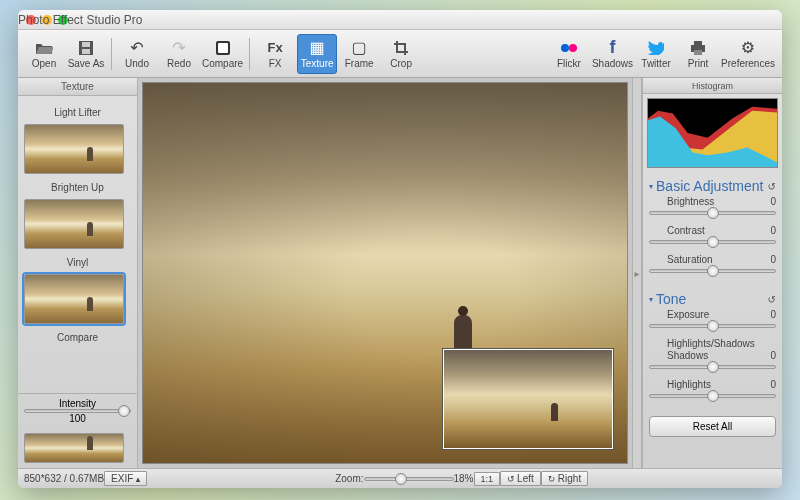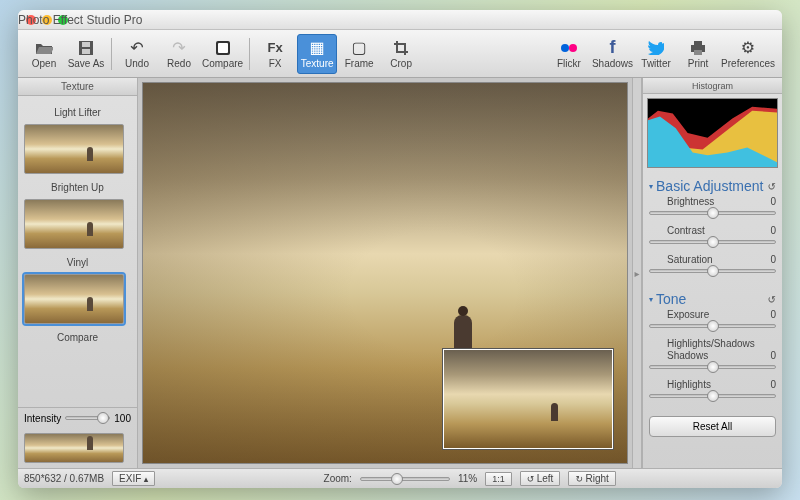--- a/index.html
+++ b/index.html
@@ -20,30 +20,30 @@
 .tspace { flex:1; }
 .body { flex:1; display:flex; background:#d8d8d8; min-height:0; }
 .sidebar { width:120px; background:linear-gradient(#e0e0e0,#d0d0d0); border-right:1px solid #b0b0b0; display:flex; flex-direction:column; }
 .shdr { height:18px; background:linear-gradient(#e8e8e8,#d0d0d0); border-bottom:1px solid #b0b0b0; text-align:center; line-height:18px; font-size:10px; color:#555; }
 .thumbs { flex:1; overflow:hidden; padding:3px; }
 .thumb { margin:2px 3px 6px; text-align:center; }
 .thumb-img { width:100px; height:50px; border:1px solid #999; border-radius:2px; background:linear-gradient(180deg,#8a7a5a 0%,#d8c090 40%,#f0e8c8 50%,#b89858 70%,#8a6a3a 100%); position:relative; overflow:hidden; }
 .thumb-img::after { content:""; position:absolute; right:30px; bottom:12px; width:6px; height:14px; background:#5a4a3a; border-radius:3px 3px 0 0; }
 .thumb.sel .thumb-img { outline:2px solid #4a90d9; }
 .thumb-lab { font-size:10px; color:#444; margin-top:8px; }
-.intensity-row { padding:4px 6px; display:flex; align-items:center; border-top:1px solid #b0b0b0; }
+.intensity-row { padding:4px 6px; display:flex; align-items:center; border-top:1px solid #b0b0b0;flex-direction:column; }
 .intensity-row input[type=range]{ flex:1; margin:0 4px; }
 .canvas { flex:1; display:flex; flex-direction:column; background:#c8c8c8; min-width:0; }
 .cview { flex:1; position:relative; margin:4px; background:linear-gradient(180deg,#6a6050 0%,#a89878 25%,#e8d8b0 45%,#d8c898 55%,#b89858 75%,#7a5a2a 100%); border:1px solid #888; overflow:hidden; }
 .cview::before { content:""; position:absolute; inset:0; background:radial-gradient(ellipse at 60% 55%,transparent 20%,rgba(90,70,40,0.4) 100%); }
 .girl { position:absolute; right:32%; bottom:28%; width:18px; height:42px; background:#4a3a30; border-radius:8px 8px 3px 3px; }
 .girl::before { content:""; position:absolute; top:-9px; left:4px; width:10px; height:10px; background:#3a2a20; border-radius:50%; }
 .pip { position:absolute; right:14px; bottom:14px; width:170px; height:100px; border:1px solid #fff; box-shadow:0 0 0 1px #555; background:linear-gradient(180deg,#6a6050 0%,#a89878 25%,#e8d8b0 45%,#d8c898 55%,#b89858 75%,#7a5a2a 100%); }
 .pip::after { content:""; position:absolute; right:32%; bottom:28%; width:7px; height:18px; background:#4a3a30; border-radius:4px 4px 0 0; }
-.statusbar { height:20px; background:linear-gradient(#e8e8e8,#d0d0d0); border-top:1px solid #b0b0b0; display:flex; align-items:center; padding:0 6px; font-size:9px; color:#444; gap:8px; }
+.statusbar { height:20px; background:linear-gradient(#e8e8e8,#d0d0d0); border-top:1px solid #b0b0b0; display:flex; align-items:center; padding:0 6px; font-size:9px; color:#444; }
 .sbtn { border:1px solid #999; background:linear-gradient(#fafafa,#ddd); border-radius:1px; padding:1px 6px; font-size:9px; cursor:pointer; }
 .panel { width:140px; background:linear-gradient(#e0e0e0,#d0d0d0); border-left:1px solid #b0b0b0; display:flex; flex-direction:column; overflow:hidden; }
 .phdr { height:16px; background:linear-gradient(#e8e8e8,#d0d0d0); text-align:center; line-height:16px; font-size:9px; color:#555; border-bottom:1px solid #b0b0b0; }
 .histo { height:70px; margin:4px; background:#000; border:1px solid #888; position:relative; overflow:hidden; }
 .histo svg { width:100%; height:100%; }
 .section { padding:2px 6px; }
 .sec-hdr { display:flex; align-items:center; margin:4px 0 2px; }
 .sec-title { color:#3a70b0; font-size:14px; flex:1; }
 .sec-arrow { color:#3a70b0; margin-right:3px; font-size:8px; }
 .reset-ic { font-size:10px; color:#555; cursor:pointer; }
@@ -282,19 +282,19 @@
       <div class="reset-all">Reset All</div>
     </div>
   </div>
 
   <div class="statusbar">
     <span>850*632 / 0.67MB</span>
     <span class="sbtn"><span>EXIF</span> ▴</span>
     <div class="tspace"></div>
     <span>Zoom:</span>
     <input type="range" min="0" max="100" value="40" style="width: 90px;">
-    <span>11%</span>
+    <span>18%</span>
     <span class="sbtn">1:1</span>
     <span class="sbtn">↺ <span>Left</span></span>
     <span class="sbtn">↻ <span>Right</span></span>
     <div class="tspace"></div>
   </div>
 </div>
 
 </body></html>

